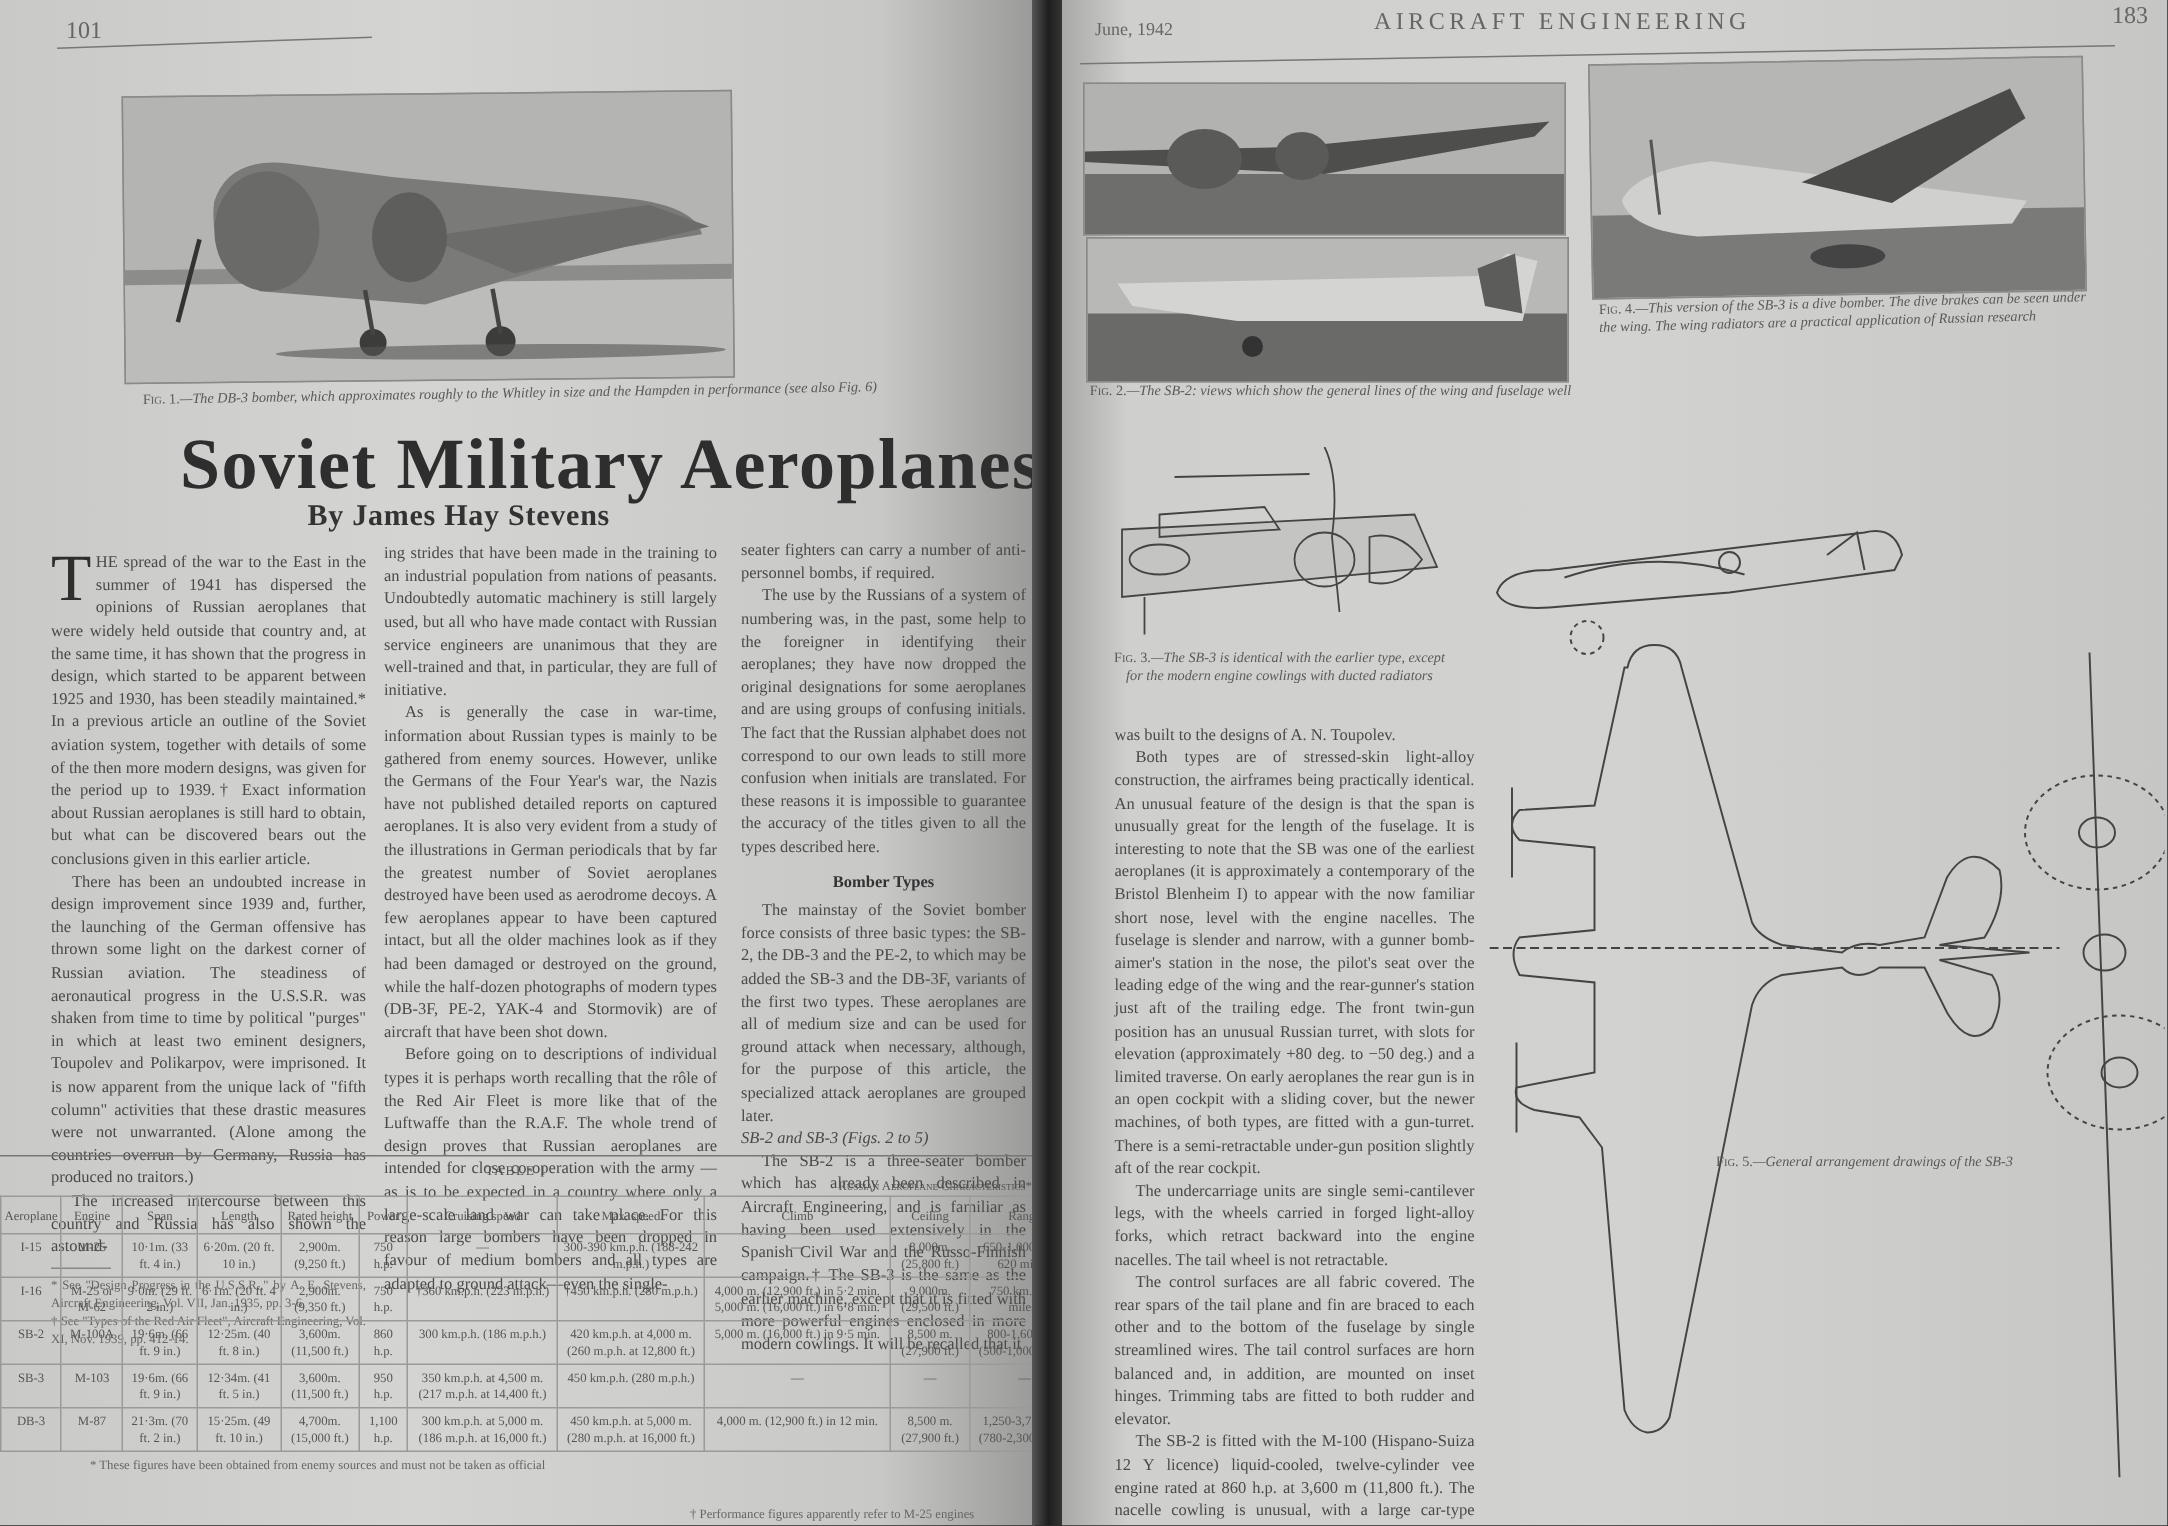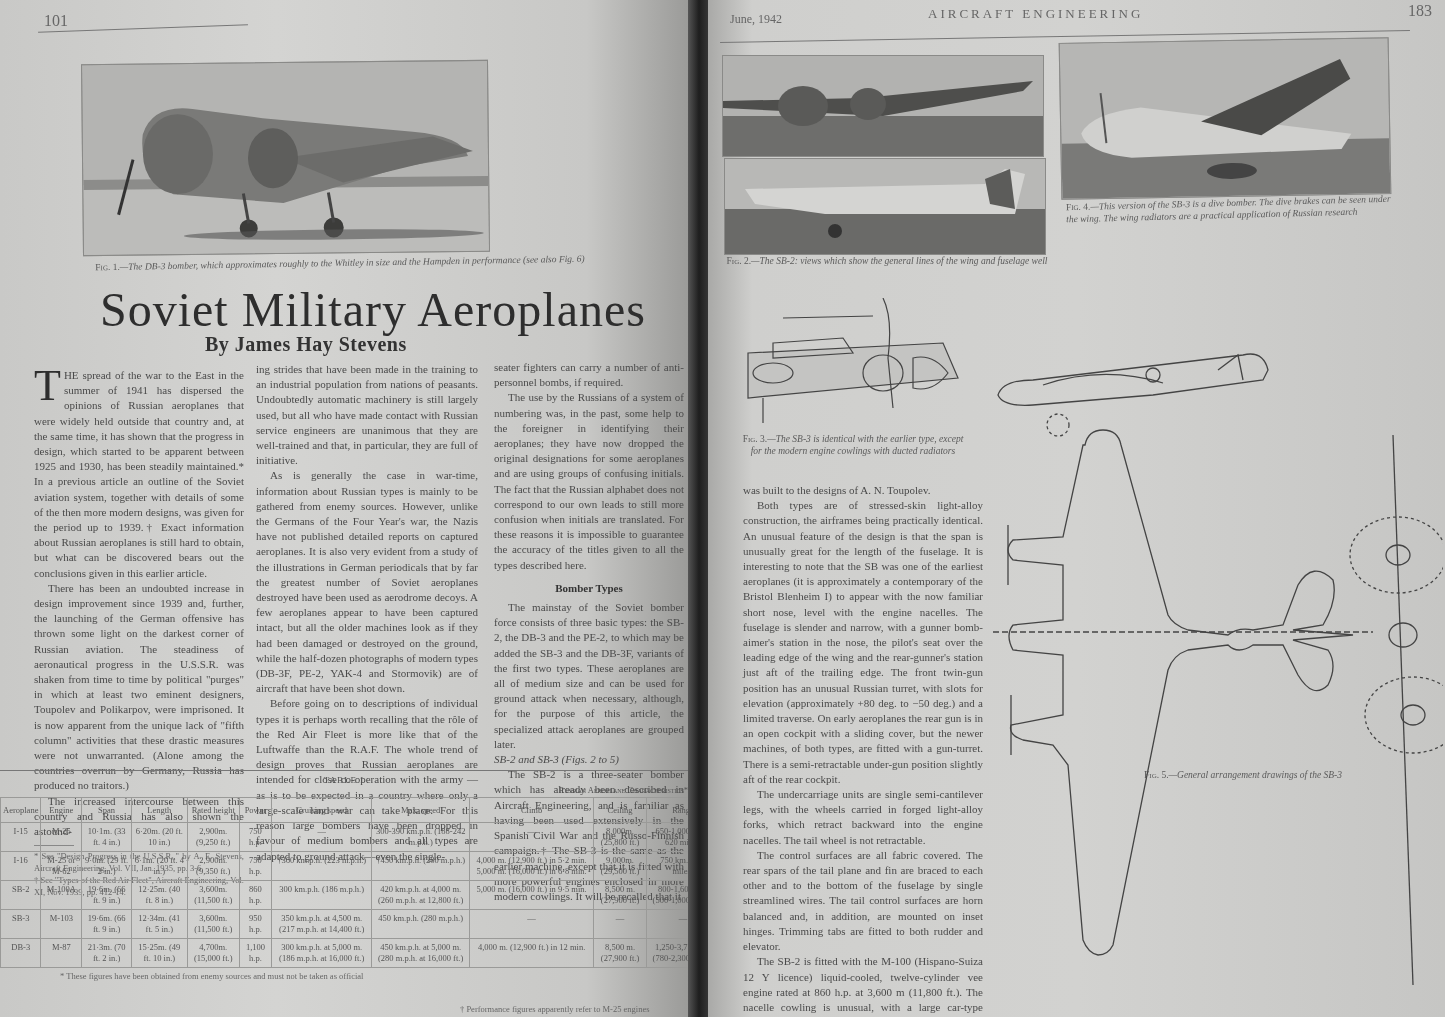--- a/index.html
+++ b/index.html
@@ -80,21 +80,21 @@
       <line x1="160" y1="130" x2="165" y2="160" stroke="#444" stroke-width="3"></line>
       <line x1="245" y1="130" x2="250" y2="160" stroke="#444" stroke-width="3"></line>
       <ellipse cx="250" cy="172" rx="150" ry="5" fill="#555" opacity="0.6"></ellipse>
       <line x1="50" y1="95" x2="35" y2="150" stroke="#333" stroke-width="3"></line>
     </svg>
   </div>
   <div class="abs caption" style="left:95px; top:258px; width:490px; transform:rotate(-1deg);">
     <span class="fig">Fig. 1.</span><span>—The DB-3 bomber, which approximates roughly to the Whitley in size and the Hampden in performance (see also Fig. 6)</span>
   </div>
 
-  <div class="abs title" style="left:100px; top:282px;">Soviet Military Aeroplanes</div>
+  <div class="abs title" style="left:120px; top:282px;font-weight:bold;">Soviet Military Aeroplanes</div>
   <div class="abs byline" style="left:205px; top:333px;font-weight:bold;">By James Hay Stevens</div>
 
   <div class="abs col" style="left:34px; top:368px; width:210px;">
     <p class="noindent"><span class="dropcap">T</span><span>HE spread of the war to the East in the summer of 1941 has dispersed the opinions of Russian aeroplanes that were widely held outside that country and, at the same time, it has shown that the progress in design, which started to be apparent between 1925 and 1930, has been steadily maintained.* In a previous article an outline of the Soviet aviation system, together with details of some of the then more modern designs, was given for the period up to 1939.† Exact information about Russian aeroplanes is still hard to obtain, but what can be discovered bears out the conclusions given in this earlier article.</span></p>
     <p>There has been an undoubted increase in design improvement since 1939 and, further, the launching of the German offensive has thrown some light on the darkest corner of Russian aviation. The steadiness of aeronautical progress in the U.S.S.R. was shaken from time to time by political "purges" in which at least two eminent designers, Toupolev and Polikarpov, were imprisoned. It is now apparent from the unique lack of "fifth column" activities that these drastic measures were not unwarranted. (Alone among the countries overrun by Germany, Russia has produced no traitors.)</p>
     <p>The increased intercourse between this country and Russia has also shown the astound-</p>
     <div style="width:40px; height:1px; background:#888; margin:6px 0 4px;"></div>
     <div class="footnotes">
       <div>* See "Design Progress in the U.S.S.R.," by A. E. Stevens, Aircraft Engineering, Vol. VII, Jan. 1935, pp. 3-6.</div>
       <div>† See "Types of the Red Air Fleet", Aircraft Engineering, Vol. XI, Nov. 1939, pp. 412-14.</div>
@@ -207,21 +207,21 @@
     <div style="position:relative; height:14px; margin-top:3px;">
       <span class="table-foot abs" style="left:60px;">* These figures have been obtained from enemy sources and must not be taken as official</span>
     </div>
   </div>
 </div>
 
 <div class="gutter"></div>
 
 <div class="page page-right">
   <div class="abs folio" style="left:22px; top:12px; font-size:12px;">June, 1942</div>
-  <div class="abs folio" style="left:220px; top:6px; font-size:13px; letter-spacing:3px;">AIRCRAFT ENGINEERING</div>
+  <div class="abs folio" style="left:208px; top:6px; font-size:16px; letter-spacing:3px;">AIRCRAFT ENGINEERING</div>
   <div class="abs folio" style="left:700px; top:2px;">183</div>
   <div class="rule" style="left:12px; top:36px; width:690px; transform:rotate(-1deg);"></div>
 
   <div class="photo" style="left:14px; top:55px; width:320px; height:100px;">
     <svg viewBox="0 0 320 100">
       <rect width="320" height="100" fill="#b2b2b0"></rect>
       <rect y="60" width="320" height="40" fill="#6e6e6c"></rect>
       <path d="M0 45 L140 42 L310 25 L300 35 L160 60 L0 52Z" fill="#4e4e4c"></path>
       <ellipse cx="80" cy="50" rx="25" ry="20" fill="#5a5a58"></ellipse>
       <ellipse cx="145" cy="48" rx="18" ry="16" fill="#5a5a58"></ellipse>

